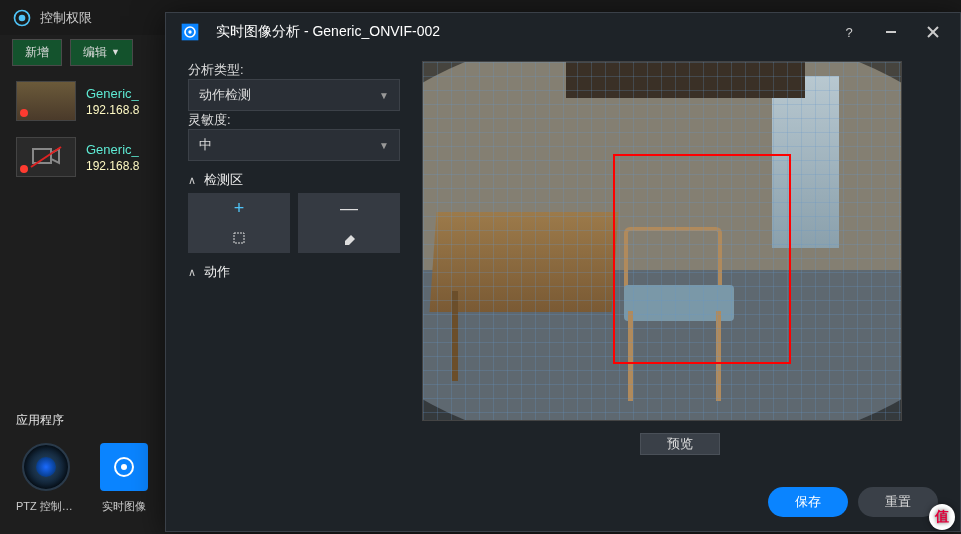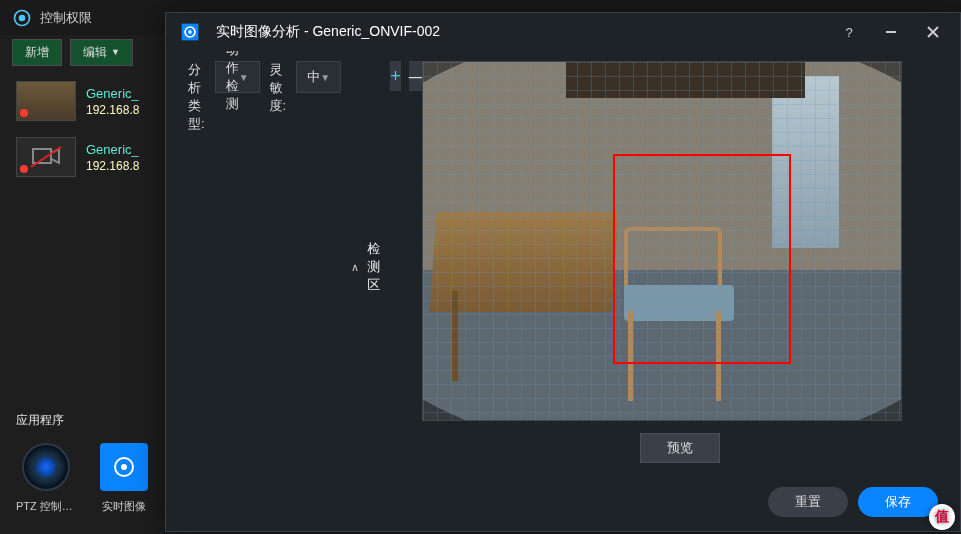--- a/index.html
+++ b/index.html
@@ -32,21 +32,21 @@
 
 
 .dialog { position: absolute; top: 12px; left: 165px; width: 796px; height: 520px; background: #1e2328; border: 1px solid #3a4048; box-shadow: 0 4px 30px rgba(0,0,0,0.6); display: flex; flex-direction: column; }
 .dialog-titlebar { height: 38px; display: flex; align-items: center; padding: 0 14px; gap: 16px; }
 .dialog-titlebar .t-icon { width: 20px; height: 20px; }
 .dialog-title { color: #fff; font-size: 14px; flex: 1; }
 .titlebar-btn { width: 26px; height: 26px; display:flex; align-items:center; justify-content:center; color:#ccc; cursor:pointer; }
 
 .dialog-body { flex: 1; display: flex; padding: 10px 22px; gap: 22px; overflow:hidden; }
 
-.settings-col { width: 212px; display: flex; flex-direction: row; gap: 10px; }
+.settings-col { width: 212px; display: flex; flex-direction: column; }
 .label { color: #ddd; font-size: 13px; }
 .select { height: 32px; background: #2a2f36; border: 1px solid #3c4148; color: #ddd; padding: 0 10px; display: flex; align-items: center; justify-content: space-between; cursor: pointer; font-size:13px; }
 .select .chev { font-size: 10px; color:#999; }
 
 .section-header { display:flex; align-items:center; gap:8px; color:#eee; font-size:13px; padding: 10px 0 4px; cursor:pointer; font-weight:500; }
 .section-header .chev-up { font-size: 11px; color:#ccc; }
 
 .btn-row { display:flex; gap:8px; }
 .tool-btn { flex:1; height: 30px; background:#353a42; border:none; color:#4fc3f7; cursor:pointer; display:flex;align-items:center;justify-content:center; font-size:18px; }
 .tool-btn.minus { color:#ddd; font-weight:300; }
@@ -68,21 +68,21 @@
 .table-leg{position:absolute;top:64%;left:6%;width:6px;height:90px;background:#6b4e2a;}
 .chair { position:absolute; top:46%; left:42%; width:110px; height:140px; }
 .chair-seat{position:absolute; top:42%; left:0; width:100%; height:36px; background:#7a98a8; border-radius:4px;}
 .chair-back{position:absolute; top:0; left:0; width:98px; height:72px; border:4px solid #b08a5c; border-bottom:none; border-radius:6px 6px 0 0;}
 .chair-leg{position:absolute; top:60%; width:5px; height:90px; background:#b08a5c;}
 .cl1{left:4px;} .cl2{left:92px;}
 .shelf { position:absolute; top:0; left:30%; width:50%; height:36px; background:#3a3026; }
 .window{position:absolute; top:4%; left:73%; width:14%; height:48%; background:linear-gradient(#b8c8d0,#8aa0ac);}
 .timestamp{position:absolute; top:4px; left:8px; color:#fff; font-size:10px; text-shadow:0 0 2px #000;}
 
-.preview-btn { width: 80px; height: 30px; margin: 0 auto; background:#3a4048; border:1px solid #4a5058; color:#ddd; cursor:pointer; font-size:13px; }
+.preview-btn { width: 80px; height: 22px; margin: 0 auto; background:#3a4048; border:1px solid #4a5058; color:#ddd; cursor:pointer; font-size:13px; }
 
 .dialog-footer { padding: 10px 22px 14px; display:flex; justify-content:flex-end; gap:10px; align-items:center; }
 .footer-btn { min-width: 80px; height: 30px; border-radius: 15px; border:none; cursor:pointer; font-size:13px; padding:0 22px; }
 .btn-secondary { background:#3a4048; color:#ddd; }
 .btn-primary { background:#0a84ff; color:#fff; }
 
 
 .watermark { position:absolute; right:6px; bottom:4px; display:flex; align-items:center; gap:4px; color:#fff; font-size:18px; font-weight:600; text-shadow:0 0 4px rgba(0,0,0,0.7); z-index:200;}
 .wm-logo { width:26px; height:26px; border-radius:50%; background:#fff; display:flex;align-items:center;justify-content:center; box-shadow:0 0 6px rgba(0,0,0,0.4);}
 .wm-logo-inner{font-size:14px;color:#e2003b;font-weight:bold;}
@@ -254,22 +254,22 @@
         <div class="vignette"></div>
         <div class="grid-overlay"></div>
         <div class="detect-rect"></div>
         <div class="timestamp"></div>
       </div>
       <button class="preview-btn">预览</button>
     </div>
   </div>
 
   <div class="dialog-footer">
+    <button class="footer-btn btn-primary">保存</button>
     <button class="footer-btn btn-secondary">重置</button>
-    <button class="footer-btn btn-primary">保存</button>
   </div>
 </div>
 
 <div class="watermark">
   <span class="wm-logo">
       <span class="wm-logo-inner">值</span>
     </span>
 </div>
 
 </body></html>

